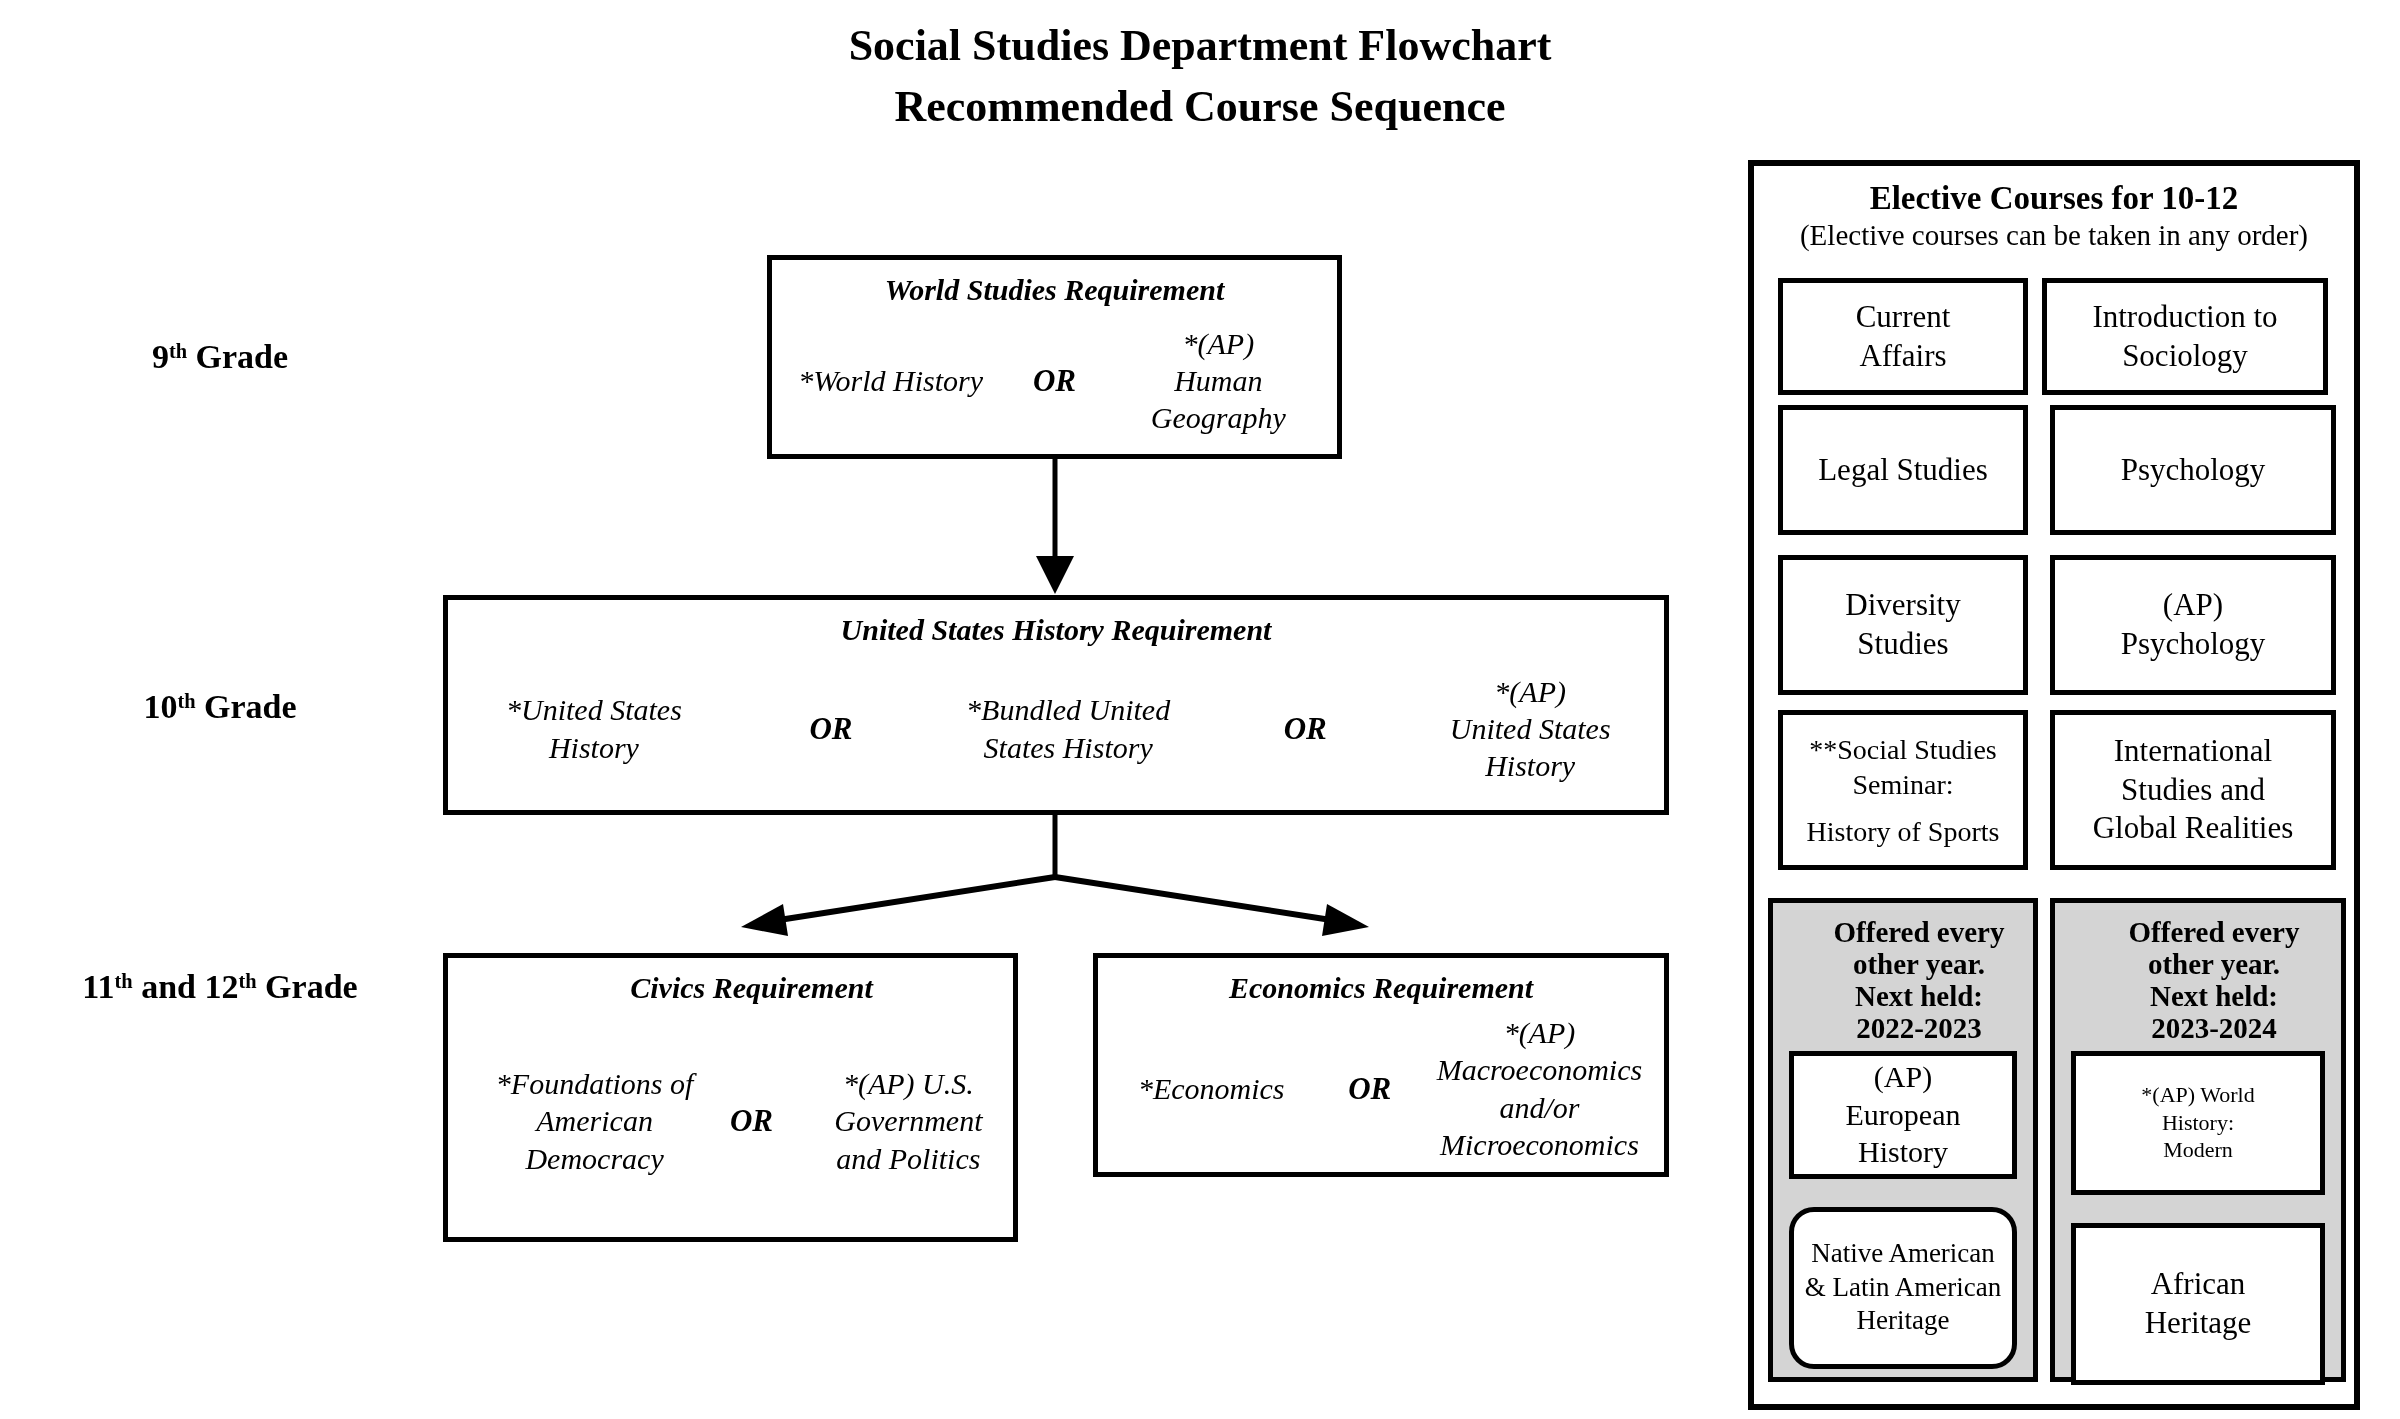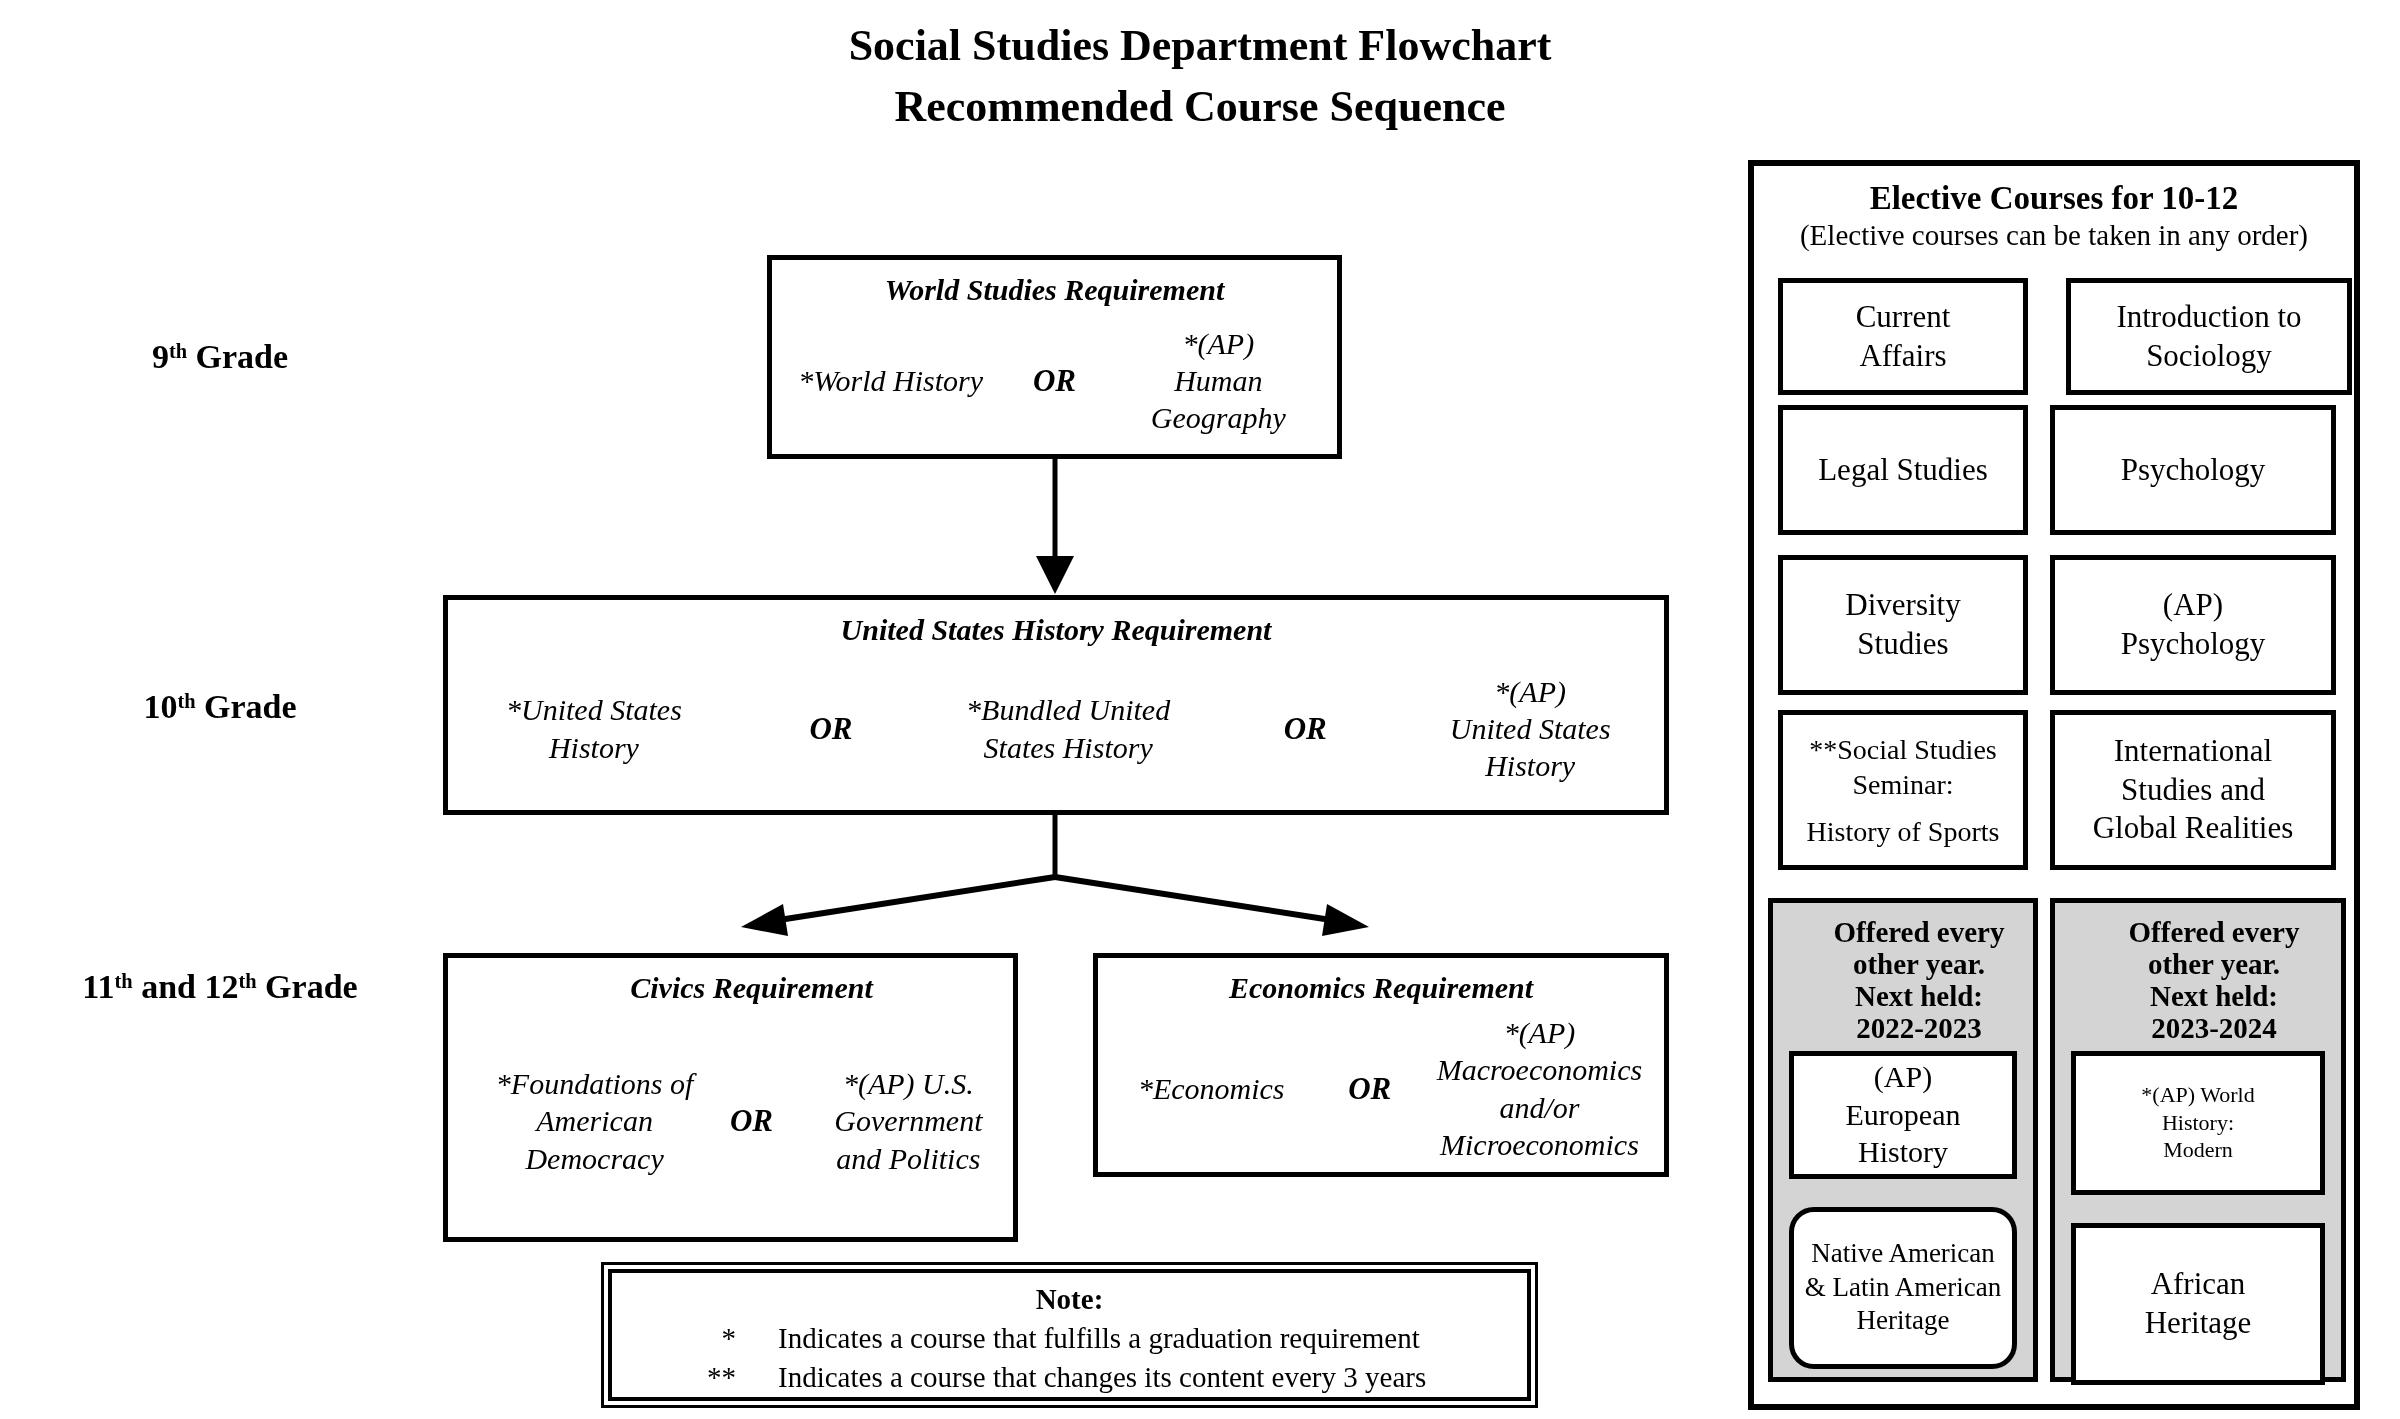--- a/index.html
+++ b/index.html
@@ -145,41 +145,28 @@
         </div>
       <div class="col" style="width:44%;">
           <span class="opt">*(AP)
 Macroeconomics
 and/or
 Microeconomics</span>
         </div>
     </div>
   </div>
 
-  <div class="note-outer" style="left:601px;top:1262px;width:937px;height:146px;">
-    <div class="note-inner">
-      <div class="note-title">Note:</div>
-      <div class="note-row">
-        <span class="note-sym">*</span>
-        <span class="note-text">Indicates a course that fulfills a graduation requirement</span>
-      </div>
-      <div class="note-row">
-        <span class="note-sym">**</span>
-        <span class="note-text">Indicates a course that changes its content every 3 years</span>
-      </div>
-    </div>
-  </div>
 
   <div class="panel">
     <div class="panel-title">Elective Courses for 10-12</div>
     <div class="panel-sub">(Elective courses can be taken in any order)</div>
 
     <div class="ebox pre" style="left:24px;top:112px;width:250px;height:117px;">Current
 Affairs</div>
-    <div class="ebox pre" style="left:312px;top:112px;width:286px;height:117px;">Introduction to
+    <div class="ebox pre" style="left:288px;top:112px;width:286px;height:117px;">Introduction to
 Sociology</div>
 
     <div class="ebox pre" style="left:24px;top:239px;width:250px;height:130px;">Legal Studies</div>
     <div class="ebox pre" style="left:296px;top:239px;width:286px;height:130px;">Psychology</div>
 
     <div class="ebox pre" style="left:24px;top:389px;width:250px;height:140px;">Diversity
 Studies</div>
     <div class="ebox pre" style="left:296px;top:389px;width:286px;height:140px;">(AP)
 Psychology</div>
 

